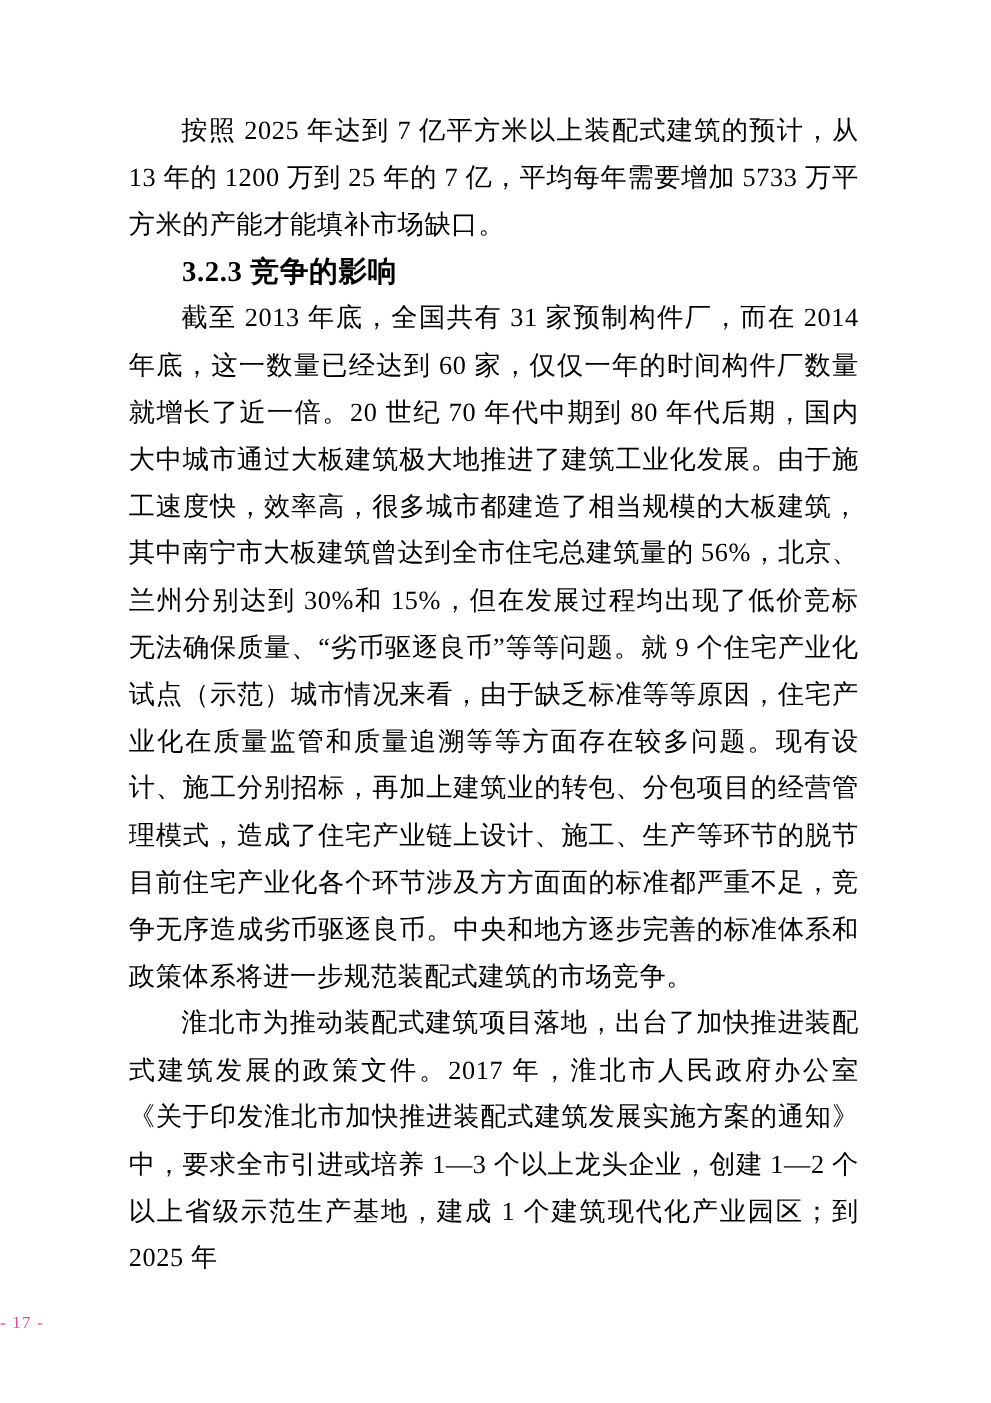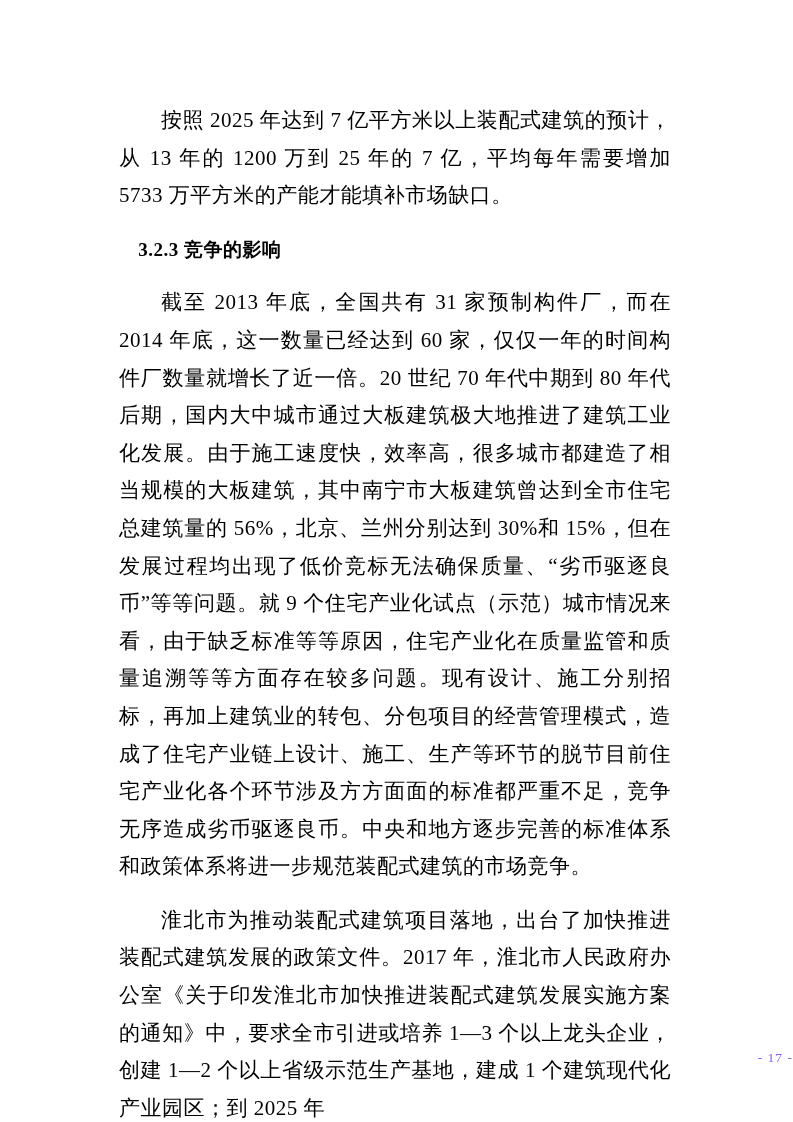--- a/index.html
+++ b/index.html
@@ -12,46 +12,46 @@
     width: 793px;
     height: 1122px;
     background: #ffffff;
     box-sizing: border-box;
     padding: 86px 106px 0 103px;
     color: #000000;
     font-family: "Liberation Serif", "DejaVu Serif", serif;
     overflow: hidden;
   }
   .body-text p {
-    margin: 16px;
+    margin: 0;
     font-size: 21px;
     line-height: 37.6px;
     text-indent: 2em;
     text-align: justify;
     text-justify: inter-ideograph;
     letter-spacing: 0.5px;
   }
   .body-text h3 {
     margin: 0;
-    font-size: 19px;
+    font-size: 23px;
     line-height: 37.6px;
     text-indent: 1.85em;
     font-weight: bold;
     letter-spacing: 0.5px;
     font-family: "Liberation Serif", "DejaVu Serif", serif;
   }
   .page-footer {
     position: absolute;
     left: 0;
     right: 0;
     bottom: 56px;
-    text-align: right;
+    text-align: left;
     font-size: 13.5px;
     letter-spacing: 1px;
-    color: #8b5cf6;
+    color: #ec4899;
     font-family: "Liberation Serif", "DejaVu Serif", serif;
   }
 </style>
 </head>
 <body>
 
 <div class="page">
   <div class="body-text">
     <p>按照 2025 年达到 7 亿平方米以上装配式建筑的预计，从 13 年的 1200 万到 25 年的 7 亿，平均每年需要增加 5733 万平方米的产能才能填补市场缺口。</p>
     <h3>3.2.3 竞争的影响</h3>

